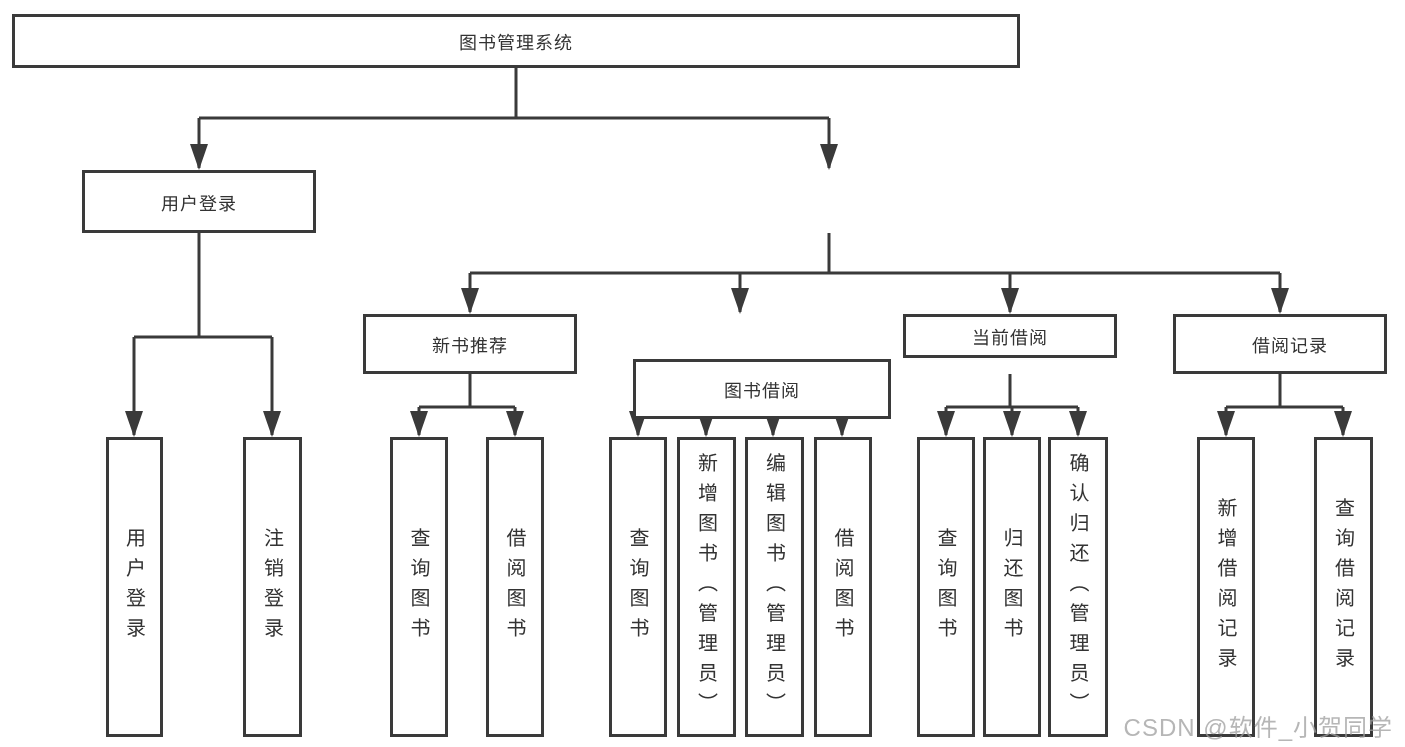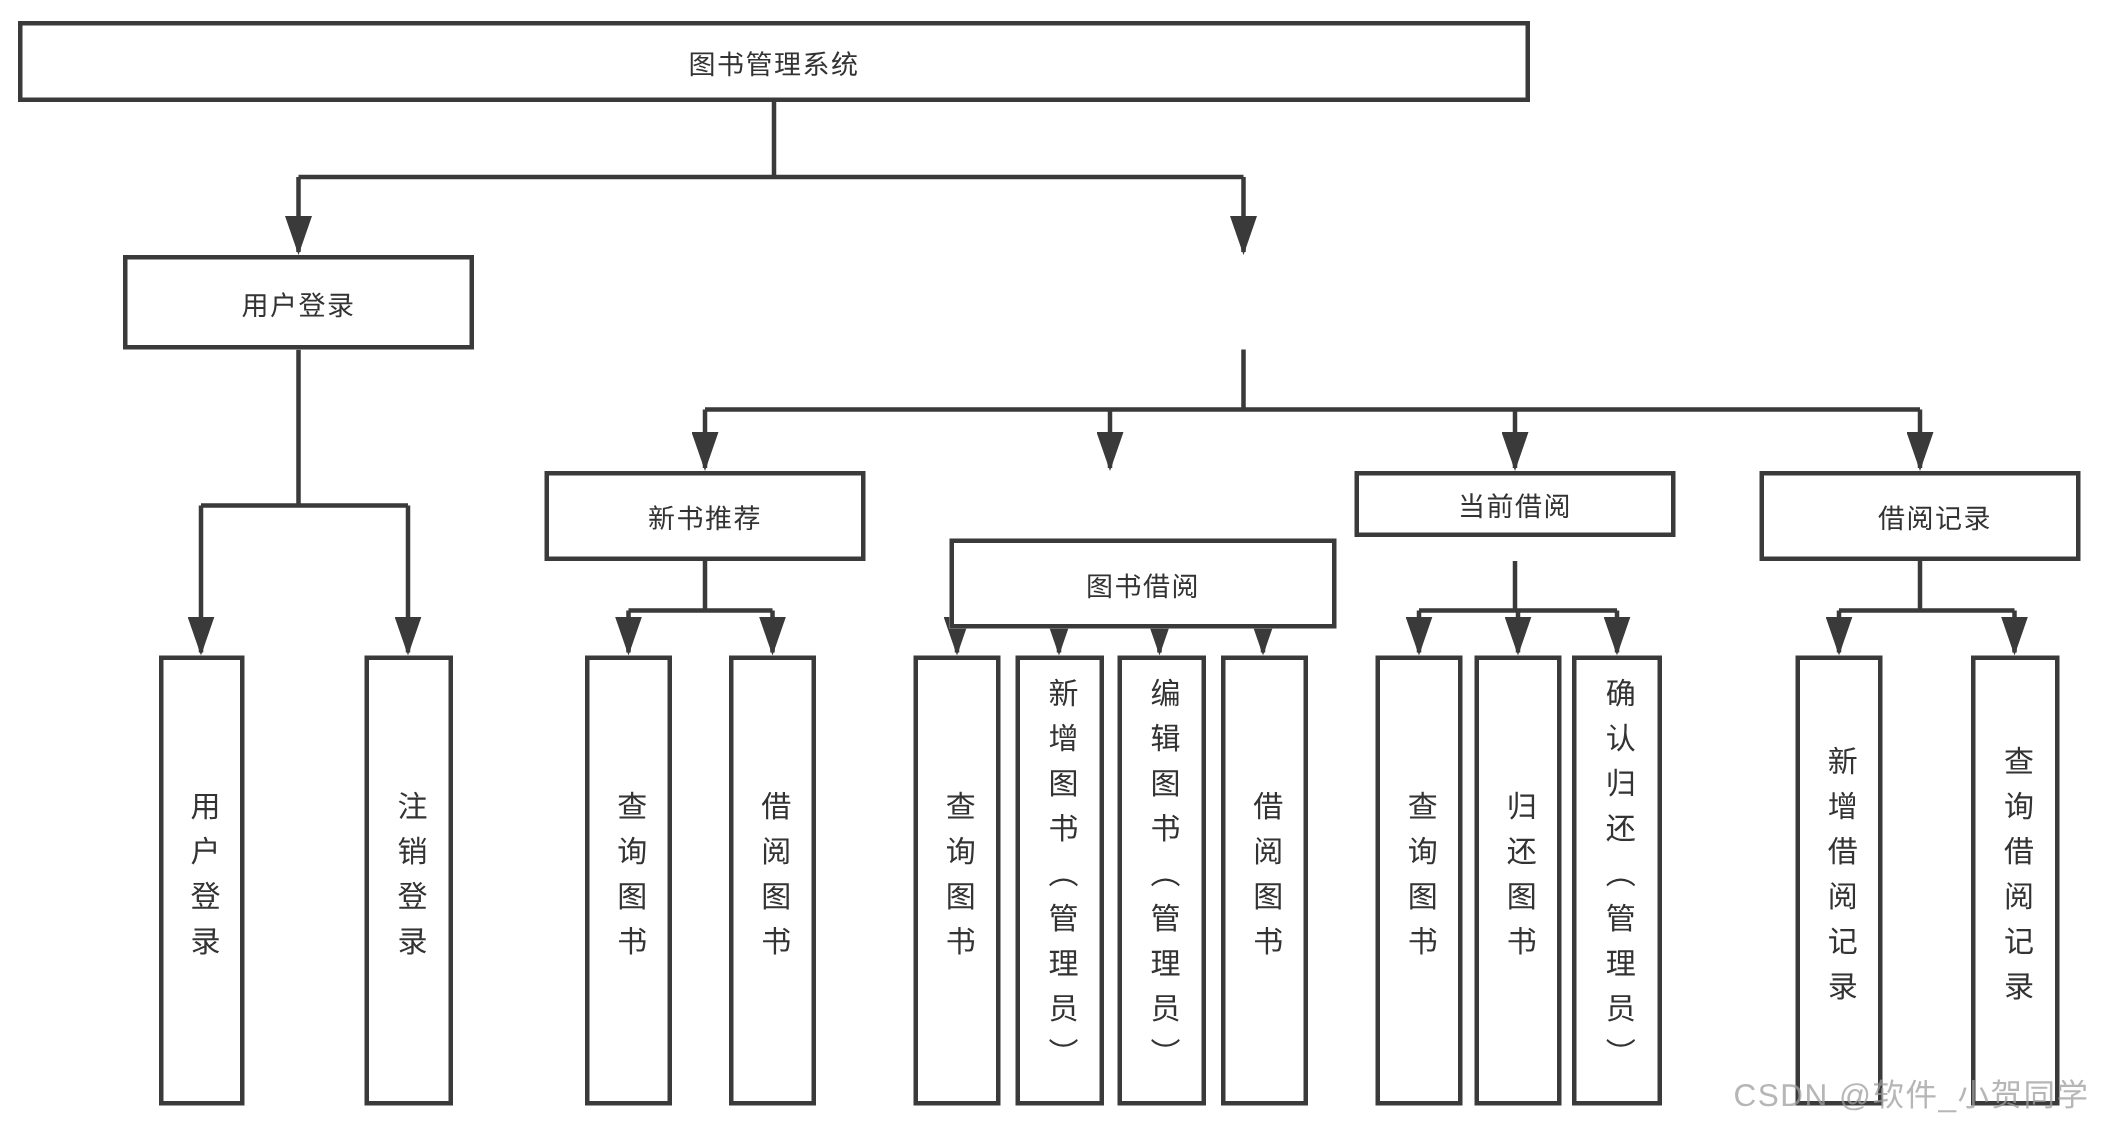--- a/index.html
+++ b/index.html
@@ -48,21 +48,21 @@
     writing-mode: vertical-rl;
     text-orientation: mixed;
     font-size: 20px;
     letter-spacing: 10px;
     line-height: 1;
   }
   .watermark {
     position: absolute;
     right: 12px;
     bottom: 4px;
-    font-size: 21px;
+    font-size: 24px;
     color: rgba(158, 158, 158, 0.75);
     letter-spacing: 1px;
     z-index: 3;
     white-space: nowrap;
   }
 </style>
 </head>
 <body>
 
 <div class="canvas">

